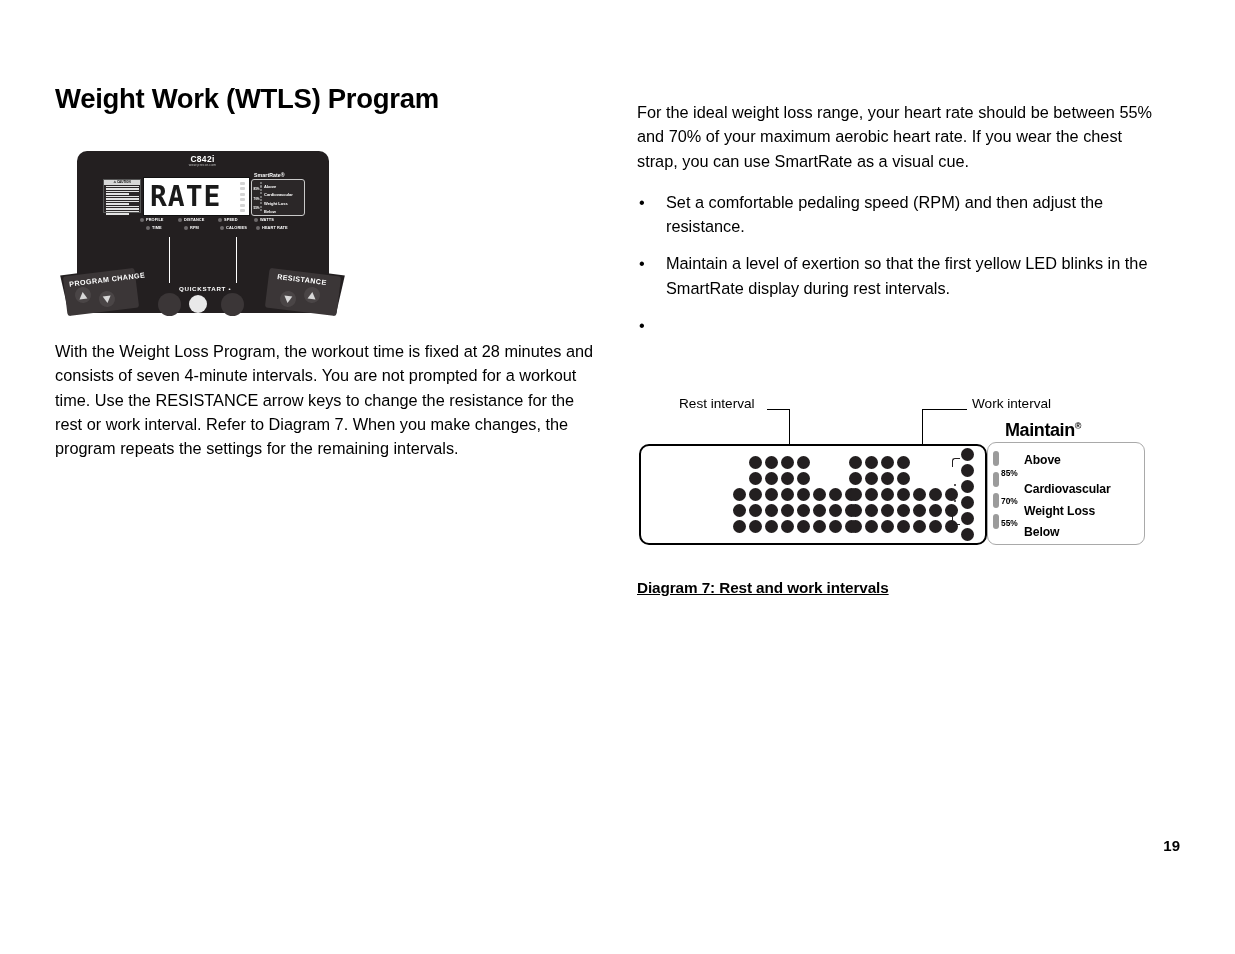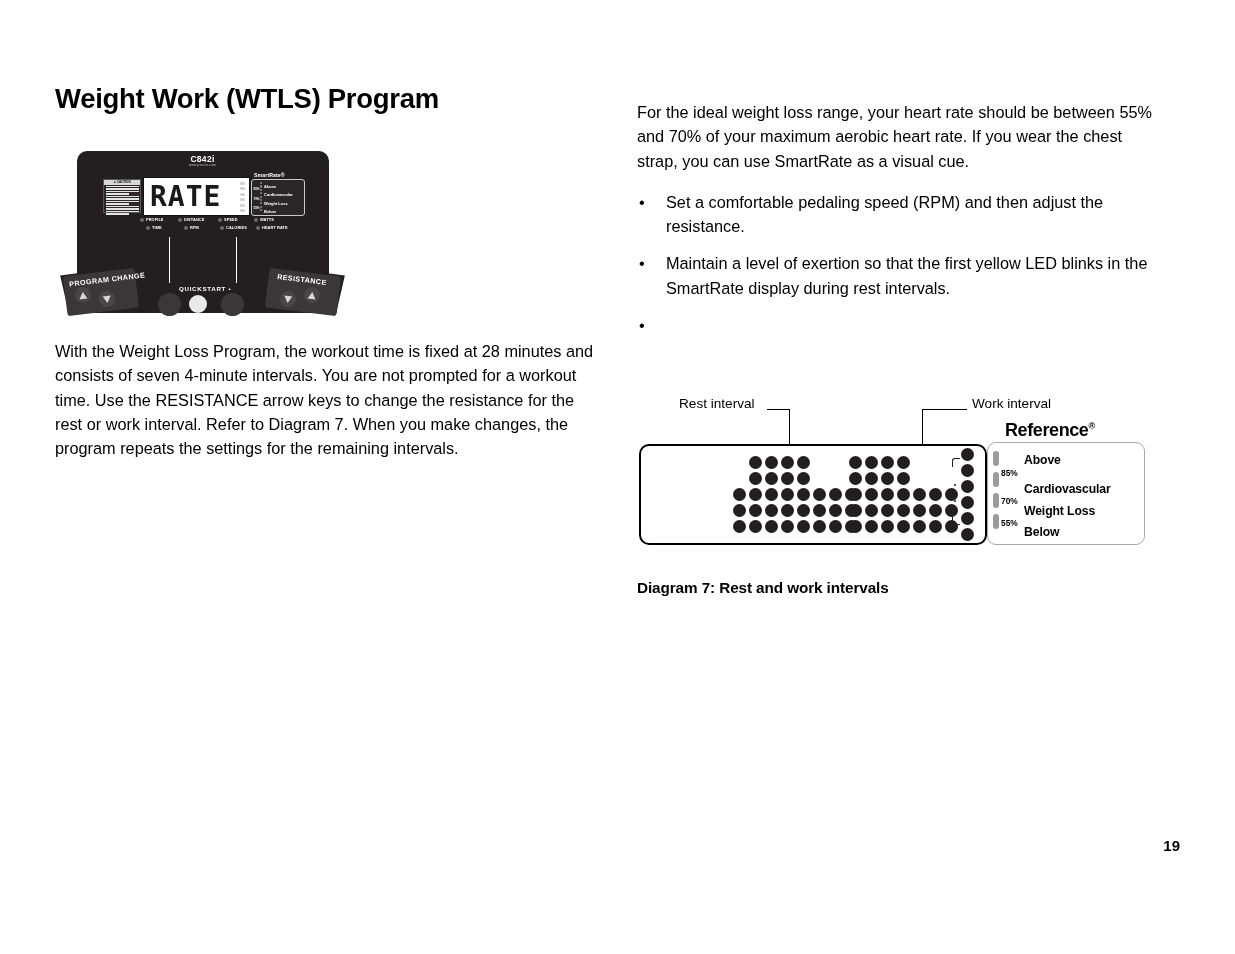--- a/index.html
+++ b/index.html
@@ -474,20 +474,21 @@
     font-weight: bold;
   }
 
   .diagram-caption {
     position: absolute;
     left: 0;
     top: 187px;
     font-size: 15.3px;
     font-weight: bold;
     letter-spacing: -0.1px;
+    text-decoration: underline;
   }
 </style>
 </head>
 <body>
 
 <div class="page">
 
   <div class="col-left">
     <h1 class="page-title">Weight Work (WTLS) Program</h1>
   </div>
@@ -719,21 +720,21 @@
       <div class="dot" style="left:320px; top:50px;"></div>
       <div class="dot" style="left:320px; top:66px;"></div>
       <div class="dot" style="left:320px; top:82px;"></div>
 
       <div class="bracket" style="left:311px; top:12px; width:7px; height:8px; border-right:none; border-bottom:none; border-radius:3px 0 0 0;"></div>
       <div class="tick" style="left:313px; top:38px;"></div>
       <div class="tick" style="left:313px; top:54px;"></div>
       <div class="bracket" style="left:311px; top:68px; width:7px; height:10px; border-right:none; border-top:none; border-radius:0 0 0 3px;"></div>
     </div>
 
-    <div class="sr-big-title"><span>Reference</span><sup>®</sup></div>
+    <div class="sr-big-title"><span>Maintain</span><sup>®</sup></div>
 
     <div class="sr-big">
       <div class="sr-big-led" style="top:8px;"></div>
       <div class="sr-big-led" style="top:29px;"></div>
       <div class="sr-big-led" style="top:50px;"></div>
       <div class="sr-big-led" style="top:71px;"></div>
 
       <div class="sr-big-zone" style="top:10px;">Above</div>
       <div class="sr-big-zone" style="top:39px;">Cardiovascular</div>
       <div class="sr-big-zone" style="top:61px;">Weight Loss</div>

